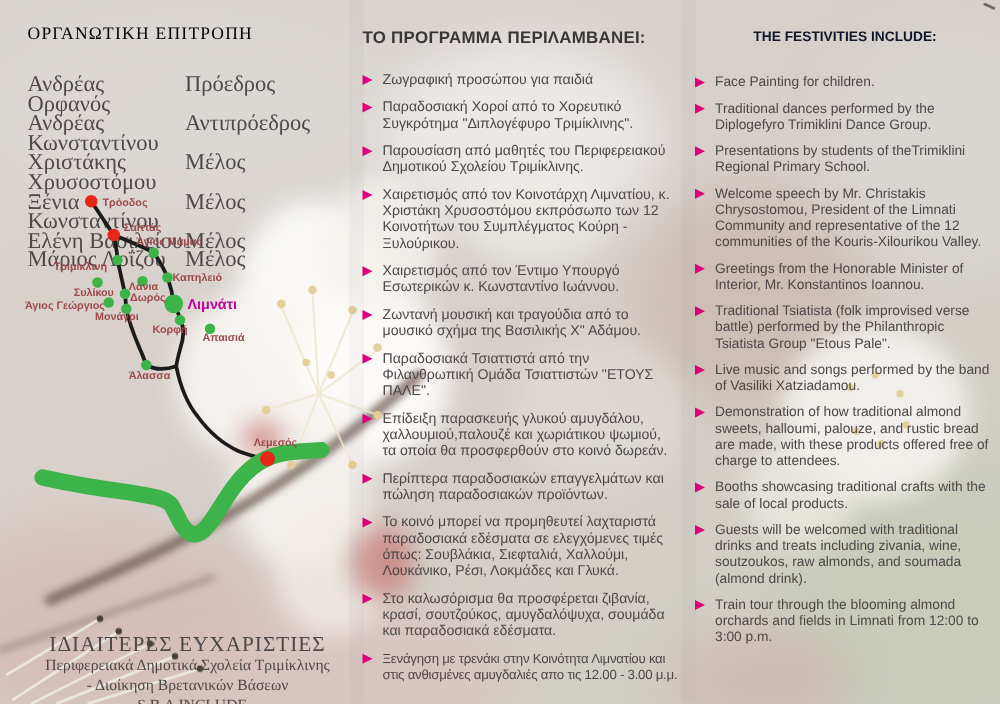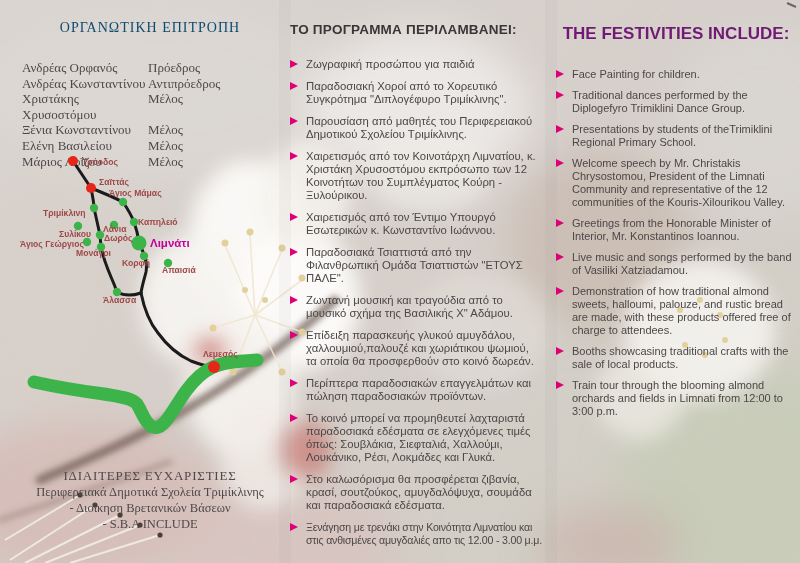--- a/index.html
+++ b/index.html
@@ -7,51 +7,51 @@
     width:800px;height:563px;position:relative;overflow:hidden;
     background:#d7d2cd;
     font-family:"Liberation Sans","DejaVu Sans",sans-serif;
     -webkit-font-smoothing:antialiased;
   }
   .photo{position:absolute;left:0;top:0;width:800px;height:563px;}
 
   
   .panel-left{position:absolute;left:22px;top:20px;width:256px;color:#4f484a;
     font-family:"Liberation Serif","DejaVu Serif",serif;}
-  .committee-title{text-align:center;font-size:14px;letter-spacing:1px;color:#0c4a6e;}
-  .committee-list{margin-top:24px;font-size:13px;}
+  .committee-title{font-size:14px;letter-spacing:1px;color:#000000;}
+  .committee-list{margin-top:24px;font-size:18px;}
   .committee-row{display:flex;line-height:15.6px;}
   .committee-row .name{flex:0 0 126px;}
   .committee-row .role{flex:1;}
 
   .map{position:absolute;left:6px;top:150px;width:270px;height:300px;}
   .map text{font-family:"Liberation Sans","DejaVu Sans",sans-serif;font-size:8.6px;fill:#9d4949;font-weight:bold;}
   .map text.limnati{font-size:11.5px;fill:#c2009b;font-weight:bold;}
 
   .thanks{position:absolute;left:8px;top:467px;width:284px;text-align:center;
     font-family:"Liberation Serif","DejaVu Serif",serif;color:#4f484a;}
-  .thanks-title{font-size:13px;letter-spacing:.8px;line-height:17px;}
+  .thanks-title{font-size:17px;letter-spacing:.8px;line-height:17px;margin-top:40px;}
   .thanks-line{font-size:12.5px;line-height:16px;}
 
   
   .tri{display:inline-block;width:0;height:0;flex:none;
     border-top:4.5px solid transparent;border-bottom:4.5px solid transparent;
     border-left:8.5px solid #dd0079;margin-right:8px;margin-top:2px;}
   ul.items{list-style:none;margin:0;padding:0;}
   ul.items li{display:flex;align-items:flex-start;}
 
   
   .panel-mid{position:absolute;left:290px;top:22px;width:252px;color:#4d4748;}
   .mid-title{font-size:13.5px;font-weight:bold;color:#3a3637;letter-spacing:.2px;margin-bottom:21px;}
   .panel-mid li{margin-bottom:8.5px;font-size:11.3px;line-height:13.2px;}
   .panel-mid li:last-child .txt{font-size:10.6px;letter-spacing:-.2px;line-height:12.4px;}
 
   
   .panel-right{position:absolute;left:556px;top:24px;width:240px;color:#4d4748;}
-  .right-title{font-size:17px;font-weight:bold;color:#701a75;text-align:center;margin-bottom:24px;}
+  .right-title{font-size:11px;font-weight:bold;color:#0f172a;text-align:center;margin-bottom:24px;}
   .panel-right li{margin-bottom:8px;font-size:11px;line-height:13px;}
 </style>
 </head>
 <body>
 
 <svg class="photo" viewBox="0 0 800 563" preserveAspectRatio="none" aria-hidden="true">
   <defs>
     <linearGradient id="gBase" x1="0" y1="0" x2="1" y2="1">
       <stop offset="0" stop-color="#dad5d1"></stop>
       <stop offset=".5" stop-color="#d6cfca"></stop>
@@ -251,25 +251,25 @@
     <li>
         <span class="tri"></span>
         <span class="txt">Χαιρετισμός από τον Κοινοτάρχη Λιμνατίου, κ. Χριστάκη Χρυσοστόμου εκπρόσωπο των 12 Κοινοτήτων του Συμπλέγματος Κούρη - Ξυλούρικου.</span>
       </li>
     <li>
         <span class="tri"></span>
         <span class="txt">Χαιρετισμός από τον  Έντιμο Υπουργό Εσωτερικών κ. Κωνσταντίνο Ιωάννου.</span>
       </li>
     <li>
         <span class="tri"></span>
+        <span class="txt">Ζωντανή μουσική και τραγούδια από  το μουσικό σχήμα της Βασιλικής Χ" Αδάμου.</span>
+      </li>
+    <li>
+        <span class="tri"></span>
         <span class="txt">Παραδοσιακά Τσιαττιστά από την Φιλανθρωπική Ομάδα Τσιαττιστών "ΕΤΟΥΣ ΠΑΛΕ".</span>
-      </li>
-    <li>
-        <span class="tri"></span>
-        <span class="txt">Ζωντανή μουσική και τραγούδια από  το μουσικό σχήμα της Βασιλικής Χ" Αδάμου.</span>
       </li>
     <li>
         <span class="tri"></span>
         <span class="txt">Επίδειξη παρασκευής γλυκού αμυγδάλου, χαλλουμιού,παλουζέ και χωριάτικου ψωμιού, τα οποία θα προσφερθούν στο κοινό δωρεάν.</span>
       </li>
     <li>
         <span class="tri"></span>
         <span class="txt">Περίπτερα παραδοσιακών επαγγελμάτων και πώληση παραδοσιακών προϊόντων.</span>
       </li>
     <li>
@@ -305,28 +305,36 @@
     <li>
         <span class="tri"></span>
         <span class="txt">Welcome speech by Mr. Christakis Chrysostomou, President of the Limnati Community and representative of the 12 communities of the Kouris-Xilourikou Valley.</span>
       </li>
     <li>
         <span class="tri"></span>
         <span class="txt">Greetings from the Honorable Minister of Interior, Mr. Konstantinos Ioannou.</span>
       </li>
     <li>
         <span class="tri"></span>
+        <span class="txt">Traditional Tsiatista (folk improvised verse battle) performed by the Philanthropic Tsiatista Group "Etous Pale".</span>
+      </li>
+    <li>
+        <span class="tri"></span>
         <span class="txt">Live music and songs performed by the band of Vasiliki Xatziadamou.</span>
       </li>
     <li>
         <span class="tri"></span>
         <span class="txt">Demonstration of how traditional almond sweets, halloumi, palouze, and rustic bread are made, with these products offered free of charge to attendees.</span>
       </li>
     <li>
         <span class="tri"></span>
         <span class="txt">Booths showcasing traditional crafts with the sale of local products.</span>
+      </li>
+    <li>
+        <span class="tri"></span>
+        <span class="txt">Guests will be welcomed with traditional drinks and treats including zivania, wine, soutzoukos, raw almonds, and soumada (almond drink).</span>
       </li>
     <li>
         <span class="tri"></span>
         <span class="txt">Train tour through the blooming almond orchards and fields in Limnati from 12:00 to 3:00 p.m.</span>
       </li>
   </ul>
 </div>
 
 </body></html>

